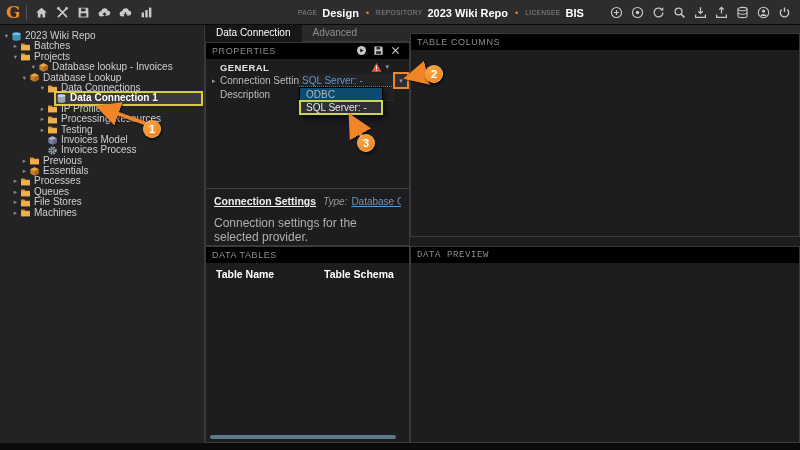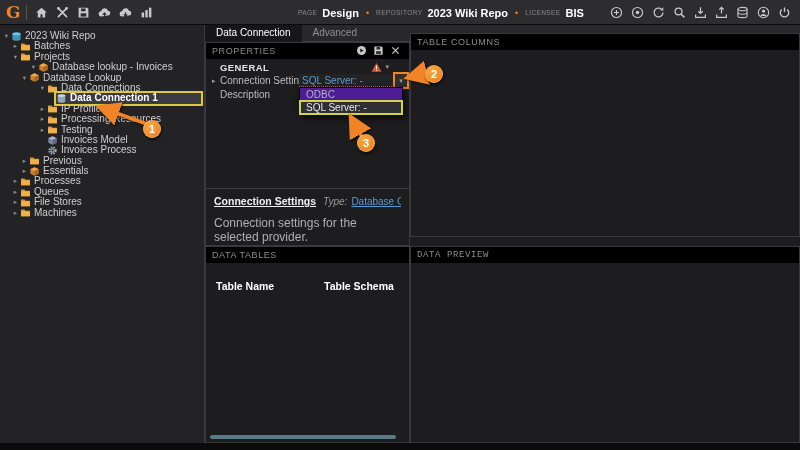--- a/index.html
+++ b/index.html
@@ -65,36 +65,36 @@
   .row1 { top:31px; } .row2 { top:45px; }
   .prop-chevron { width:8px; flex:none; color:#9a9a9a; font-size:7px; }
   .prop-label { width:79px; flex:none; color:#bdbdbd; overflow:hidden; white-space:nowrap; }
   .prop-field { flex:none; width:95px; height:13px; background:#232326; display:flex; align-items:center;
                 padding:0 3px; border-bottom:1px dotted #c06a62; overflow:hidden; }
   .prop-field.empty { border-bottom:1px solid #2e2e31; }
   .prop-value-link { color:var(--link-blue,#5b9bd5); font-size:10px; white-space:nowrap; }
   .combo-btn { flex:none; width:12px; height:13px; background:#2f2f33; display:flex; align-items:center;
                justify-content:center; margin-left:1px; }
   .highlight-orange { outline:2px solid var(--accent-orange,#f08426); outline-offset:0; position:relative; z-index:6; }
-  .dropdown { position:absolute; left:93px; top:44px; width:104px; background:#4c1d95;
+  .dropdown { position:absolute; left:93px; top:44px; width:84px; background:#0c4a6e;
               border:1px solid #000; box-shadow:2px 3px 7px rgba(0,0,0,.75); z-index:7; }
   .dd-option { height:13px; line-height:13px; padding-left:6px; font-size:10px; color:#b5b5b5; white-space:nowrap; }
   .dd-option.highlighted { color:#e8e8e8; background:#2f2f34;
                            outline:2px solid var(--highlight-yellow,#cfd64d); outline-offset:-1px; }
   .help { position:absolute; left:0; top:145px; right:0; bottom:0; border-top:1px solid #3f3f41;
           padding:6px 8px; background:#1d1d1f; }
   .help-head { font-size:10.5px; white-space:nowrap; overflow:hidden; }
   .help-title { color:#f0f0f0; font-weight:bold; text-decoration:underline; margin-right:7px; }
   .help-type-label { color:#9a9a9a; font-style:italic; font-size:10px; margin-right:4px; }
   .help-type-link { color:var(--link-blue,#5b9bd5); font-size:10px; text-decoration:underline; }
   .help-line { color:#b0b0b0; font-size:12px; margin-top:9px; }
 
   
   .dt-cols { position:absolute; left:10px; top:21px; font-size:10.5px; color:#ffffff; font-weight:bold; }
-  .dt-col { display:inline-block;margin-top:12px; }
+  .dt-col { display:inline-block; }
   .dt-col:first-child { width:108px; }
   .hscrollbar { position:absolute; left:4px; bottom:3px; width:186px; height:4px; background:#5a7a8c; border-radius:2px; }
 
   
   .statusbar { position:absolute; left:0; top:443px; width:800px; height:7px; background:#0b0b0c; }
 
   
   .overlay { position:absolute; left:0; top:0; pointer-events:none; z-index:40; }
   .arrow { stroke:var(--accent-orange,#f08426); stroke-width:3.5; fill:none;
            filter:drop-shadow(1px 1px 1px rgba(0,0,0,.7)); }

